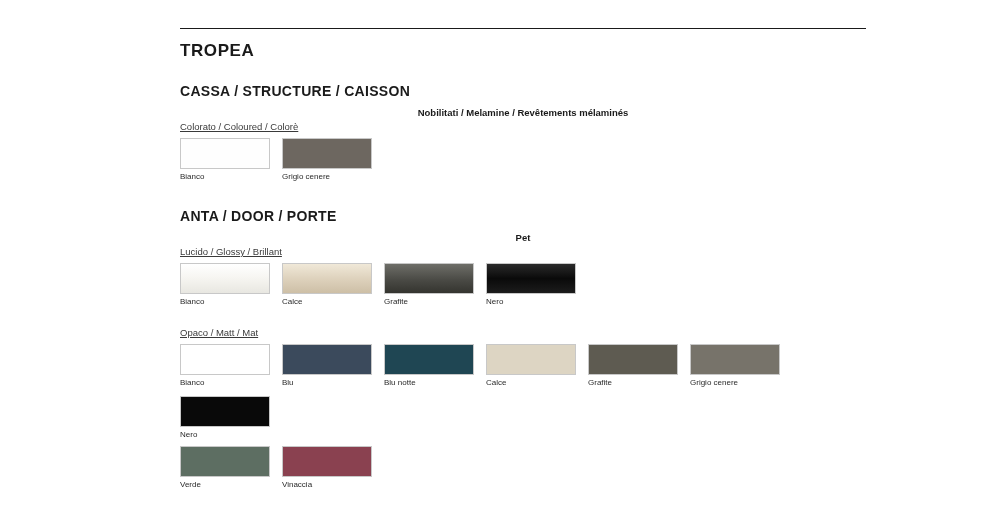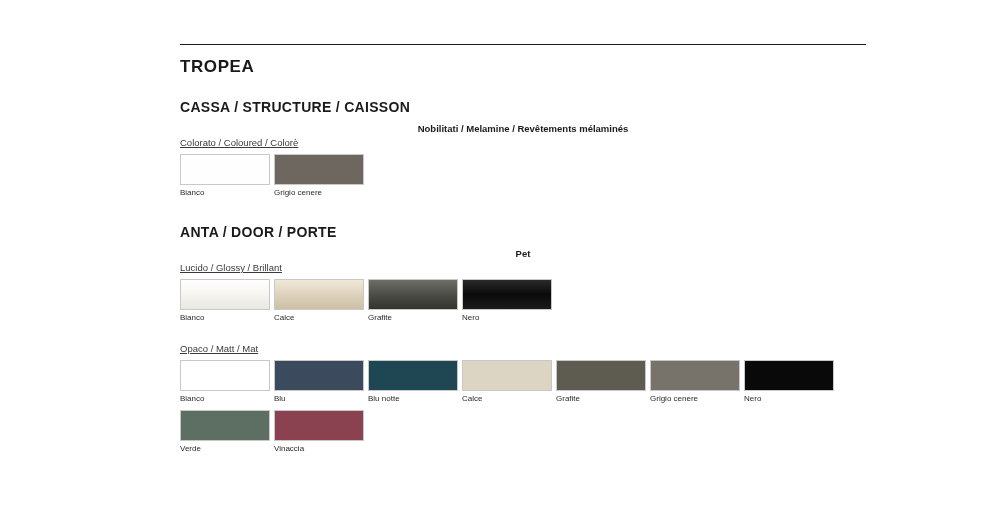--- a/index.html
+++ b/index.html
@@ -14,21 +14,21 @@
   #page {
     position: relative;
     width: 1000px;
     height: 509px;
     background: #ffffff;
     overflow: hidden;
   }
   .content {
     position: absolute;
     left: 180px;
-    top: 44px;
+    top: 28px;
     width: 686px;
   }
   .top-rule {
     border-top: 1.5px solid #1a1a1a;
     width: 686px;
     margin: 0 0 12px 0;
   }
   .doc-title {
     font-size: 17px;
     font-weight: bold;
@@ -53,21 +53,21 @@
   .finish-title {
     font-size: 9.5px;
     font-weight: normal;
     color: #3a3a3a;
     margin: 0 0 6px 0;
     text-decoration: underline;
   }
   .swatch-row {
     display: flex;
     flex-wrap: wrap;
-    gap: 0px;
+    gap: 8px;
     margin: 0 0 6px 0;
   }
   .swatch-cell {
     width: 94px;
     margin-right: 0px;
   }
   .swatch {
     width: 90px;
     height: 31px;
     border: 0.6px solid #c8c8c8;

